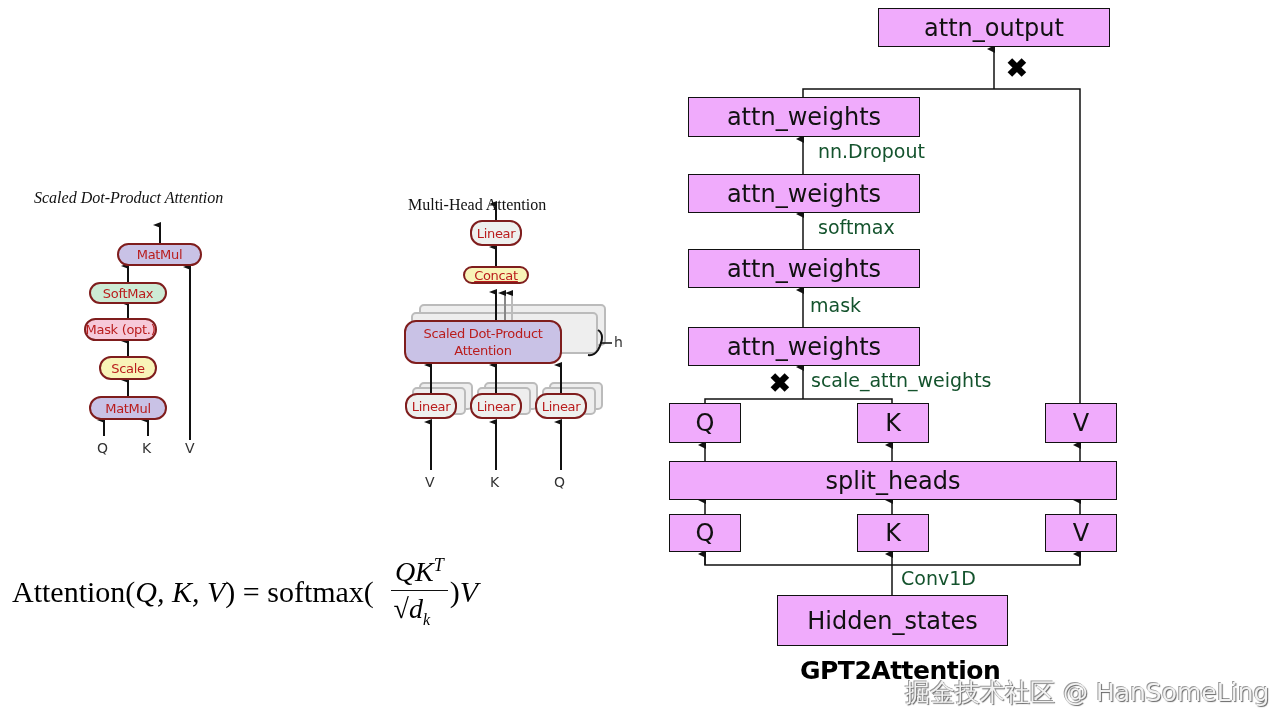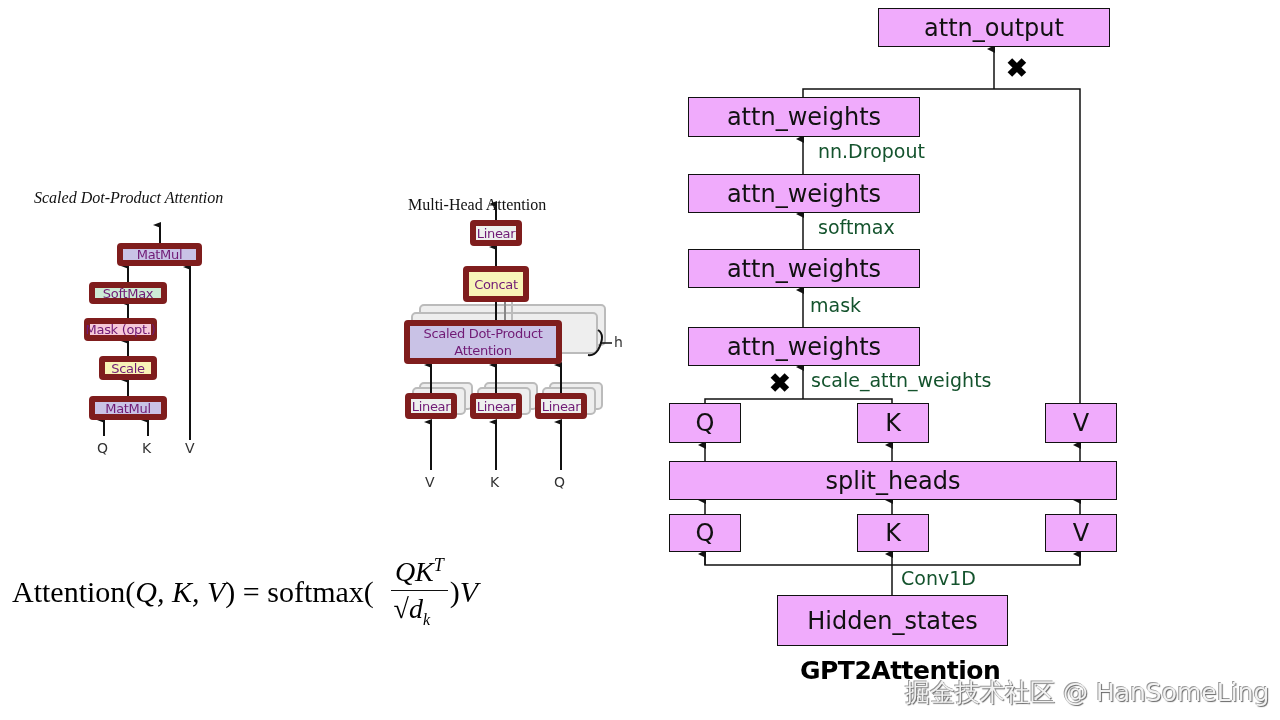--- a/index.html
+++ b/index.html
@@ -1,21 +1,21 @@
 <!DOCTYPE html>
 <html><head>
 <meta charset="utf-8">
 <style>
   html, body { margin:0; padding:0; background:#ffffff; }
   body { width:1280px; height:720px; position:relative; overflow:hidden; font-family:"Liberation Sans", sans-serif; }
   .abs { position:absolute; }
   svg.canvas { position:absolute; left:0; top:0; }
   .serif { font-family:"Liberation Serif", "DejaVu Serif", serif; }
   .title { font-size:16px; color:#111; white-space:nowrap; }
-  .pbox { position:absolute; box-sizing:border-box; border:6px solid #7f1d1d; border-radius:4px; display:flex; align-items:center; justify-content:center; font-size:13px; color:#701a75; white-space:nowrap; font-family:"DejaVu Sans", sans-serif; letter-spacing:-0.3px; }
+  .pbox { position:absolute; box-sizing:border-box; border:2px solid #7f1d1d; border-radius:12px; display:flex; align-items:center; justify-content:center; font-size:13px; color:#b91c1c; white-space:nowrap; font-family:"DejaVu Sans", sans-serif; letter-spacing:-0.3px; }
   .gbox { position:absolute; box-sizing:border-box; border:1.5px solid #111; background:#f0abfc; display:flex; align-items:center; justify-content:center; font-size:24px; color:#111; white-space:nowrap; font-family:"DejaVu Sans", sans-serif; }
   .glabel { position:absolute; font-size:19px; color:#14532d; white-space:nowrap; font-family:"DejaVu Sans", sans-serif;text-align:center; }
   .io { position:absolute; font-size:14px; color:#333; font-family:"DejaVu Sans", sans-serif; }
   .formula { position:absolute; left:12px; top:555px; font-size:30px; color:#000000; white-space:nowrap; font-family:"Liberation Serif", serif; display:flex; align-items:center; }
   .formula i { font-style:italic; }
   .frac { display:inline-flex; flex-direction:column; align-items:center; margin:0 2px; }
   .frac .num { font-size:28px; border-bottom:1.5px solid #111; padding:0 4px 2px; font-style:italic;margin-left:15px; }
   .frac .den { font-size:28px; font-style:italic; padding-top:2px; }
   .frac sup { font-size:18px; }
   .frac sub { font-size:16px; }
@@ -107,21 +107,21 @@
 <div class="pbox" style="left:89px; top:282px; width:78px; height:22px; background:#cdebd5;">SoftMax</div>
 <div class="pbox" style="left:84px; top:318px; width:73px; height:23px; background:#f6c9d9;">Mask (opt.)</div>
 <div class="pbox" style="left:99px; top:356px; width:58px; height:24px; background:#f8f4b8;">Scale</div>
 <div class="pbox" style="left:89px; top:396px; width:78px; height:24px; background:#c9c2e6;">MatMul</div>
 <div class="io" style="left:97px; top:440px;">Q</div>
 <div class="io" style="left:142px; top:440px;">K</div>
 <div class="io" style="left:185px; top:440px;">V</div>
 
 <div class="abs title serif" style="left:408px; top:181px;margin-top:15px;">Multi-Head Attention</div>
 <div class="pbox" style="left:470px; top:220px; width:52px; height:26px; background:#eef0ee;">Linear</div>
-<div class="pbox" style="left:463px; top:266px; width:66px; height:36px; background:#f8f4b8;">Concat</div>
+<div class="pbox" style="left:463px; top:266px; width:66px; height:18px; background:#f8f4b8;text-decoration:underline;">Concat</div>
 <div class="pbox" style="left:404px; top:320px; width:158px; height:44px; background:#c9c2e6; flex-direction:column; line-height:17px;">
   <span>Scaled Dot-Product</span>
   <span>Attention</span>
 </div>
 <div class="io" style="left:614px; top:334px;">h</div>
 <div class="pbox" style="left:405px; top:393px; width:52px; height:26px; background:#eef0ee;">Linear</div>
 <div class="pbox" style="left:470px; top:393px; width:52px; height:26px; background:#eef0ee;">Linear</div>
 <div class="pbox" style="left:535px; top:393px; width:52px; height:26px; background:#eef0ee;">Linear</div>
 <div class="io" style="left:425px; top:474px;">V</div>
 <div class="io" style="left:490px; top:474px;">K</div>

